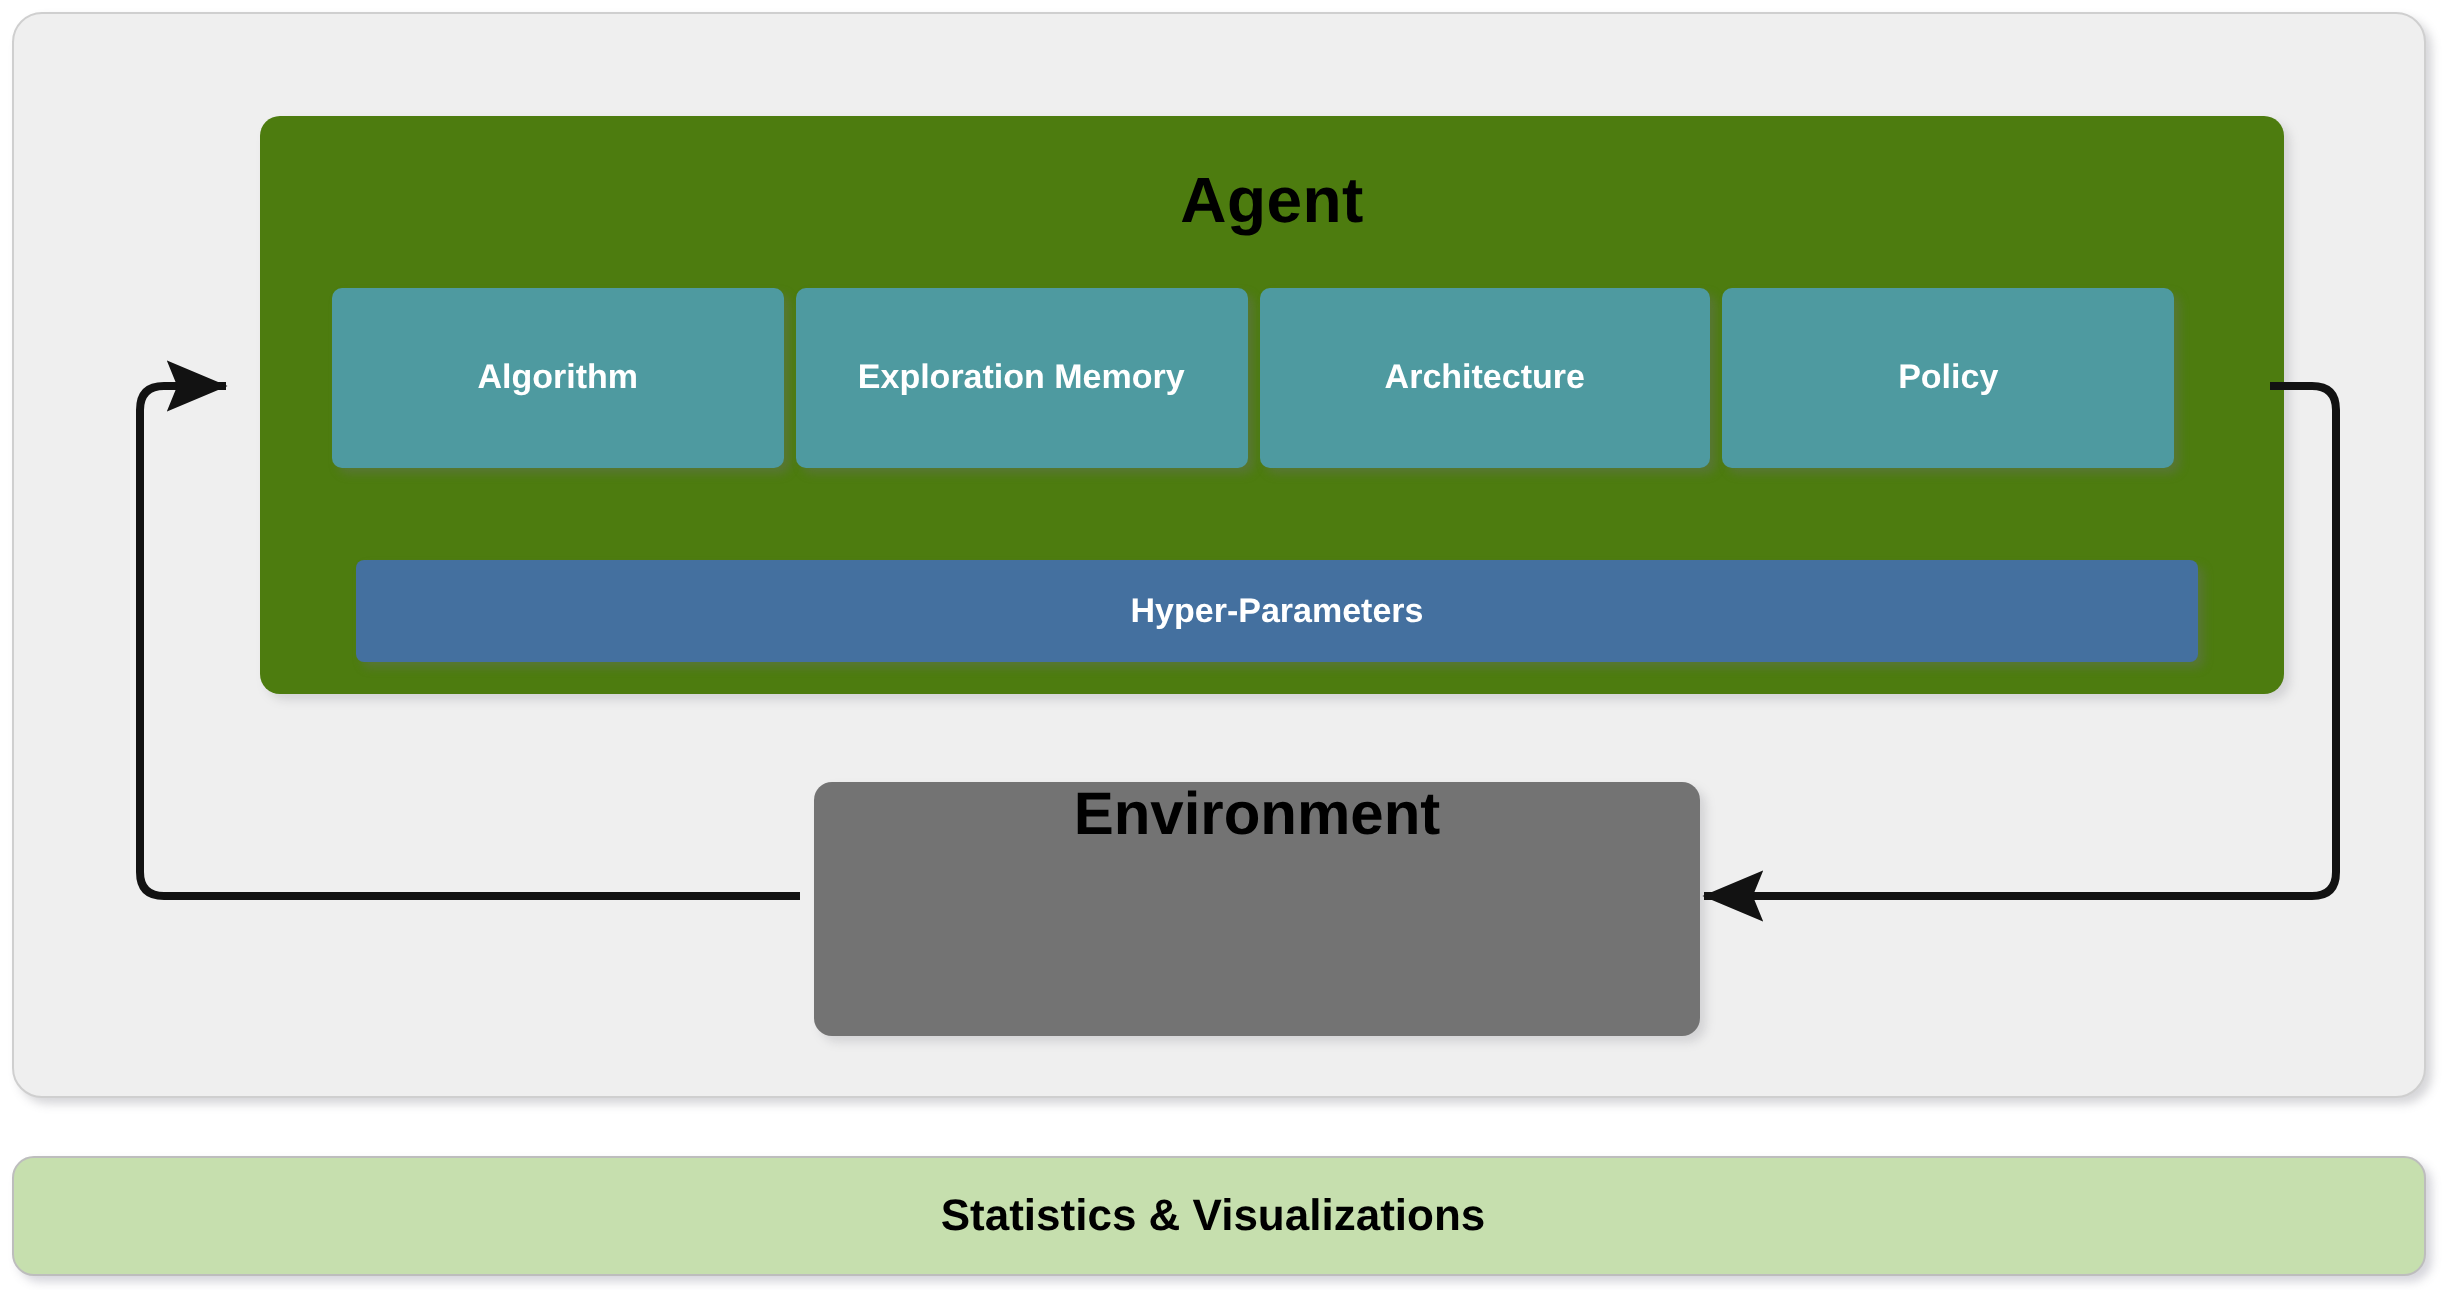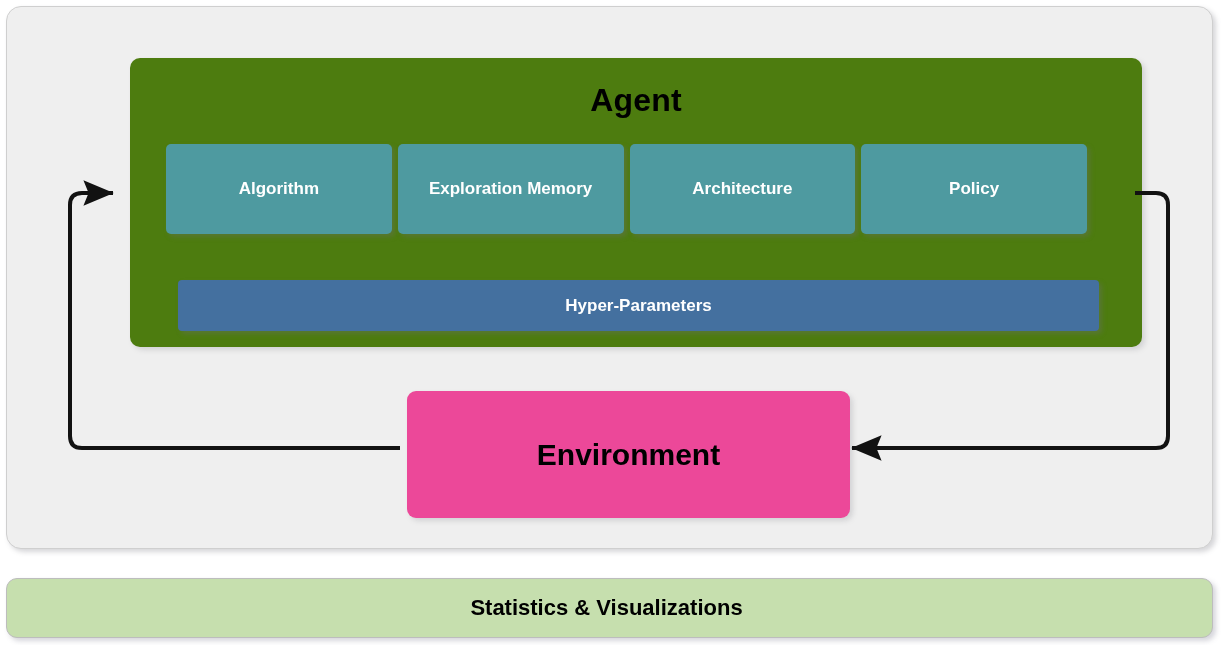--- a/index.html
+++ b/index.html
@@ -108,24 +108,24 @@
     color: #ffffff;
   }
 
   
   .environment-block {
     position: absolute;
     left: 400px;
     top: 384px;
     width: 443px;
     height: 127px;
-    background: #ec4899;
+    background: #737373;
     border-radius: 9px;
     display: flex;
-    align-items: center;
+    align-items: flex-start;
     justify-content: center;
     box-shadow: 3px 3px 5px rgba(130,130,140,0.25);
   }
 
   .environment-label {
     font-size: 30px;
     font-weight: bold;
     color: #000000;
   }
 

